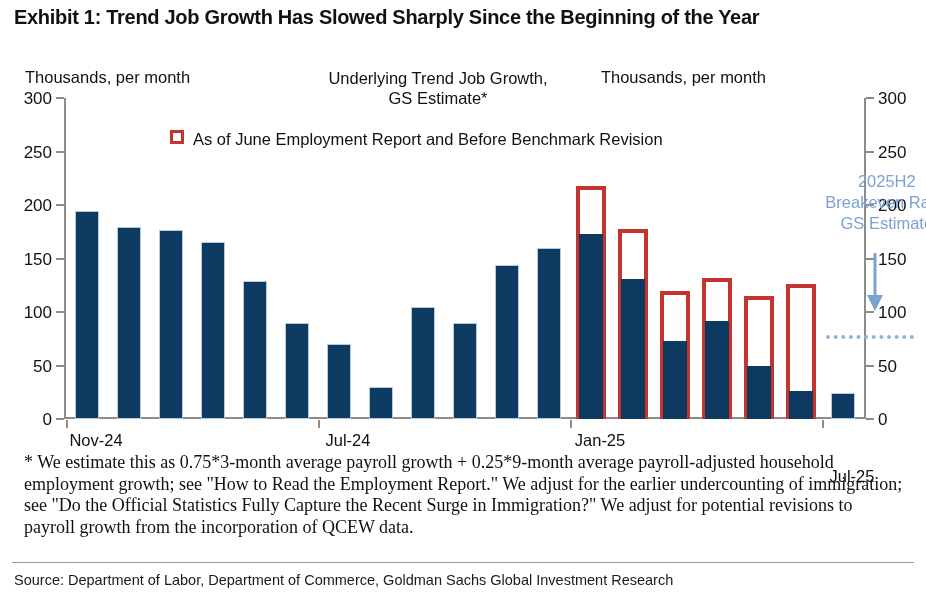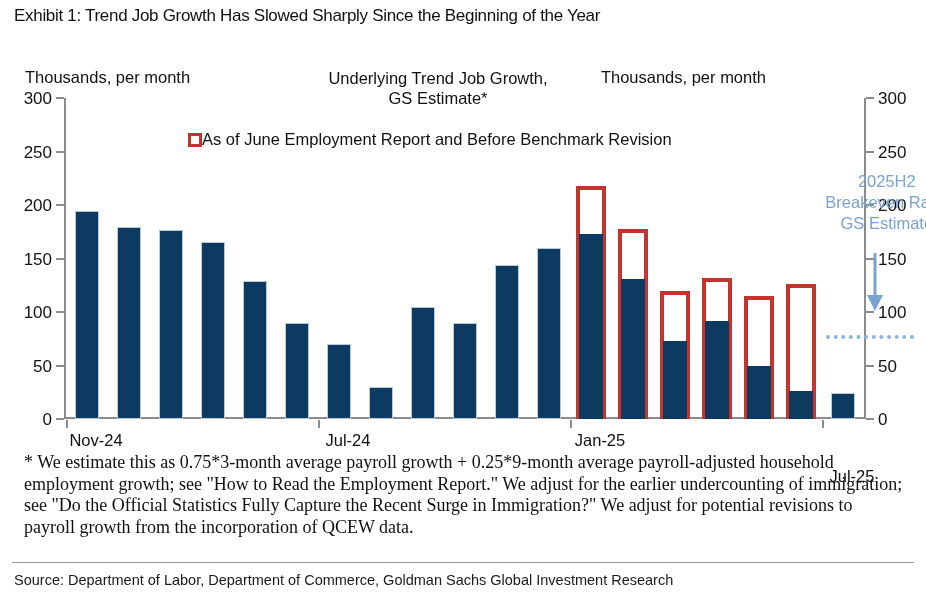--- a/index.html
+++ b/index.html
@@ -15,22 +15,22 @@
     overflow: hidden;
     position: relative;
   }
 
   
   #exhibit-title {
     position: absolute;
     left: 14px;
     top: 6px;
     width: 900px;
-    font-size: 17px;
-    font-weight: normal;
+    font-size: 20px;
+    font-weight: bold;
     letter-spacing: -0.3px;
     color: #111111;
     white-space: nowrap;
   }
 
   
   #chart-area {
     position: absolute;
     left: 0;
     top: 60px;
@@ -58,24 +58,23 @@
     line-height: 20px;
     color: #111111;
   }
 
   
   #legend {
     position: absolute;
     left: 170px;
     top: 70px;
     display: flex;
-    align-items: center;
-    gap: 0;
-    white-space: nowrap;
-    margin-left: 18px;
+    align-items: flex-start;
+    gap: 9px;
+    white-space: nowrap;
   }
   #legend-swatch {
     width: 14px;
     height: 14px;
     border: 3px solid #c4342f;
     background: #ffffff;
     box-sizing: border-box;
     flex: none;
   }
   #legend-label {

